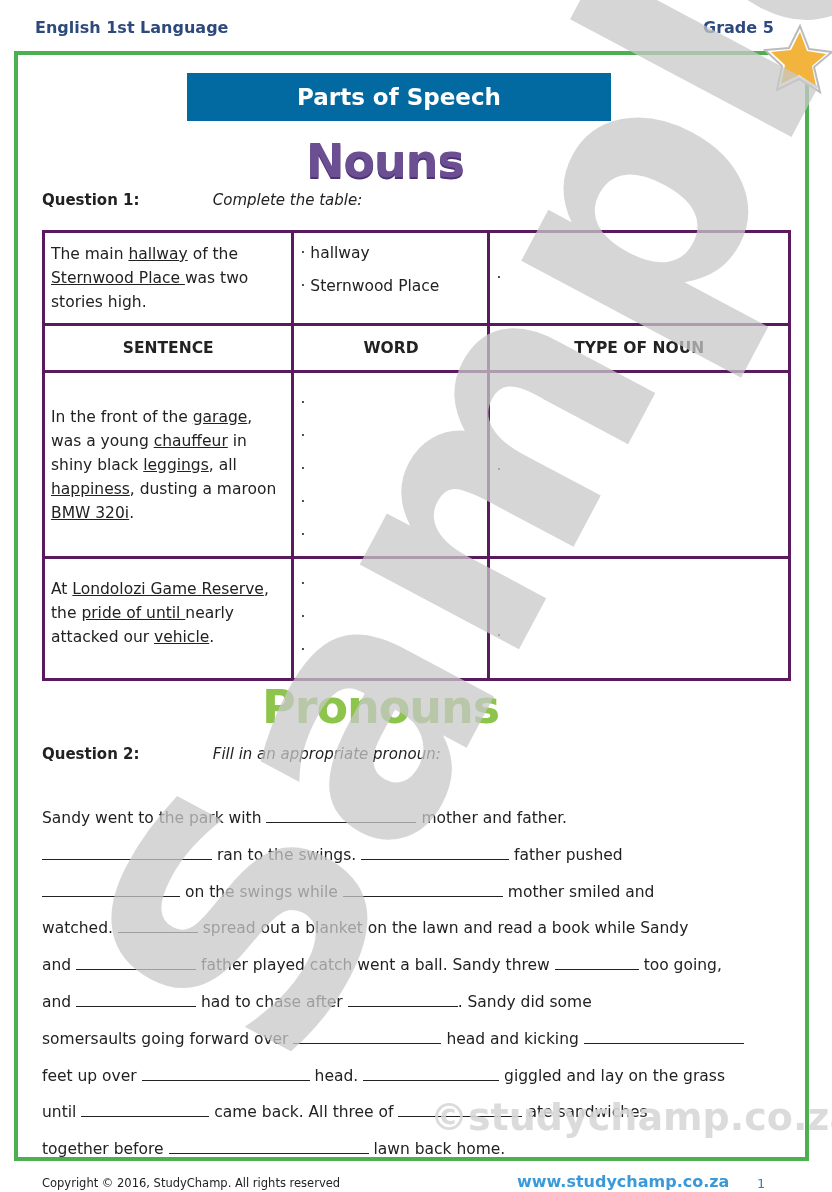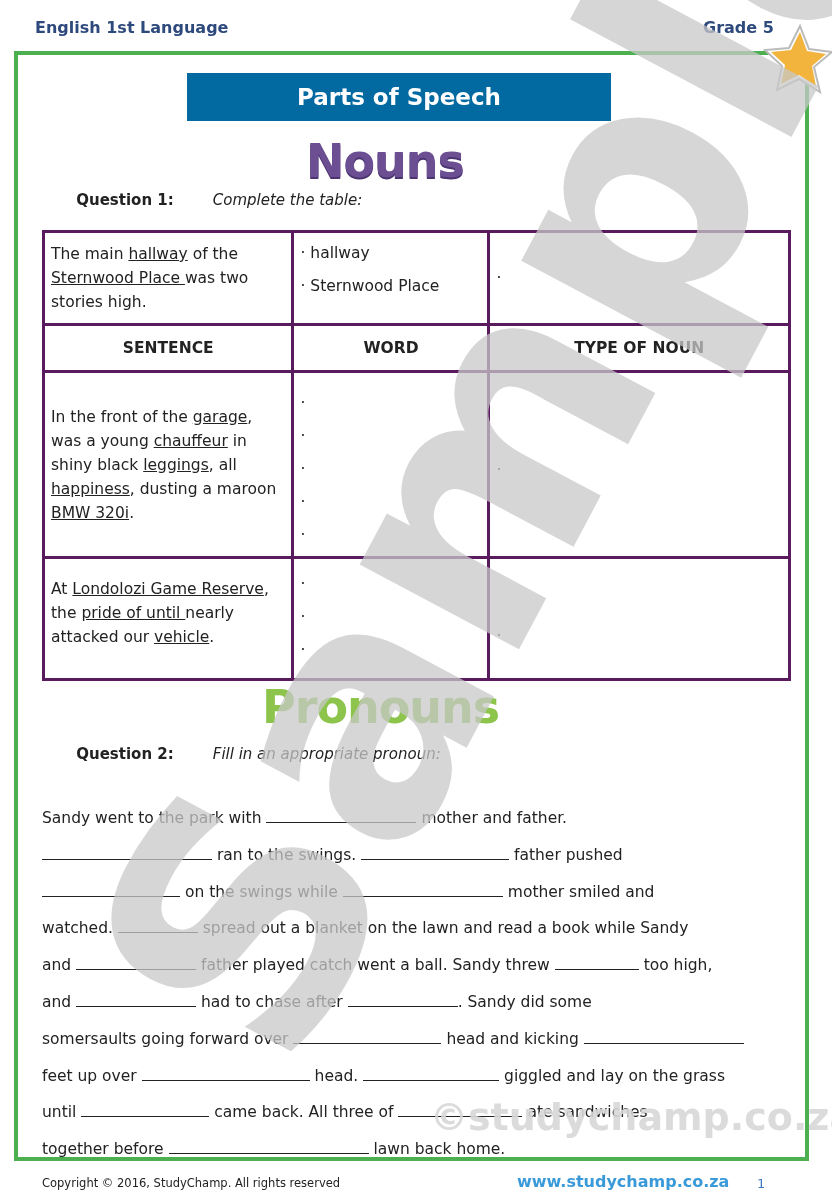--- a/index.html
+++ b/index.html
@@ -6,21 +6,21 @@
   body { width:832px; height:1192px; background:#fff; position:relative; overflow:hidden; font-family:"DejaVu Sans", sans-serif; color:#222; }
   .hdr { position:absolute; top:18px; font-weight:bold; font-size:16px; color:#2e4a7d; font-family:"DejaVu Sans", sans-serif; }
   .hdr-left { left:35px;text-align:right; }
   .hdr-right { left:703px; }
   .frame { position:absolute; left:14px; top:51px; width:795px; height:1110px; border:4px solid #4caf50; box-sizing:border-box; }
   .star { position:absolute; left:762px; top:22px; width:72px; height:76px; }
   .title-bar { position:absolute; left:187px; top:73px; width:424px; height:48px; background:#0369a1; color:#fff; font-weight:bold; font-size:23px; display:flex; align-items:center; justify-content:center; font-family:"DejaVu Sans", sans-serif; }
   .section-title { position:absolute; font-family:"DejaVu Sans", sans-serif; font-weight:900; font-size:46px; letter-spacing:-1px; }
   .nouns { left:306px; top:134px; color:#6c4f93; text-shadow:0 2px 0 #4b3270; }
   .pronouns { left:262px; top:680px; color:#8cc44c; }
-  .question { position:absolute; left:42px; font-size:15px;text-align:center; }
+  .question { position:absolute; left:42px; font-size:15px; }
   .q-label { font-weight:bold; display:inline-block; width:166px; }
   .q-inst { font-style:italic; }
   .q1 { top:191px; }
   .q2 { top:745px; }
   table.nt { position:absolute; left:42px; top:230px; width:749px; border-collapse:collapse; font-size:15.5px; }
   table.nt td, table.nt th { border:3px solid #5a1a5e; vertical-align:middle; padding:4px 6px; line-height:24px; }
   table.nt th { font-weight:bold; font-size:15.5px; height:36px; text-align:center; }
   .c1 { width:236px; } .c2 { width:182px; } .c3 { width:288px; }
   .u { text-decoration:underline; }
   .bullets div { line-height:33px; }
@@ -105,21 +105,21 @@
 <div class="question q2">
   <span class="q-label">Question 2:</span>
   <span class="q-inst">Fill in an appropriate pronoun:</span>
 </div>
 
 <div class="para">
   <span> Sandy went to the park</span> with <span class="blank" style="width:150px"></span> <span>mother and father.</span><br>
   <span class="blank" style="width:170px"></span> <span>ran to the swings.</span> <span class="blank" style="width:148px"></span> <span>father pushed</span><br>
   <span class="blank" style="width:138px"></span> <span>on the swings while</span> <span class="blank" style="width:160px"></span> <span>mother smiled and</span><br>
   <span>watched.</span> <span class="blank" style="width:80px"></span> <span>spread out a blanket on the lawn and read a book while Sandy</span><br>
-  <span>and</span> <span class="blank" style="width:120px"></span> <span>father played catch went a ball. Sandy threw</span> <span class="blank" style="width:84px"></span> <span>too high,</span><br>
+  <span>and</span> <span class="blank" style="width:120px"></span> <span>father played catch went a ball. Sandy threw</span> <span class="blank" style="width:84px"></span> <span>too going,</span><br>
   <span>and</span> <span class="blank" style="width:120px"></span> <span>had to chase after</span> <span class="blank" style="width:110px"></span><span>. Sandy did some</span><br>
   <span>somersaults going forward over</span> <span class="blank" style="width:148px"></span> <span>head and kicking</span> <span class="blank" style="width:160px"></span><br>
   <span>feet up over</span> <span class="blank" style="width:168px"></span> <span>head.</span> <span class="blank" style="width:136px"></span> <span>giggled and lay on the grass</span><br>
   <span>until</span> <span class="blank" style="width:128px"></span> <span>came back. All three of</span> <span class="blank" style="width:124px"></span> <span>ate sandwiches</span><br>
   <span>together before</span> <span class="blank" style="width:200px"></span> <span>lawn back home.</span>
 </div>
 
 <div class="wm-url">©studychamp.co.za</div>
 
 <svg class="watermark" viewBox="0 0 832 1192">

